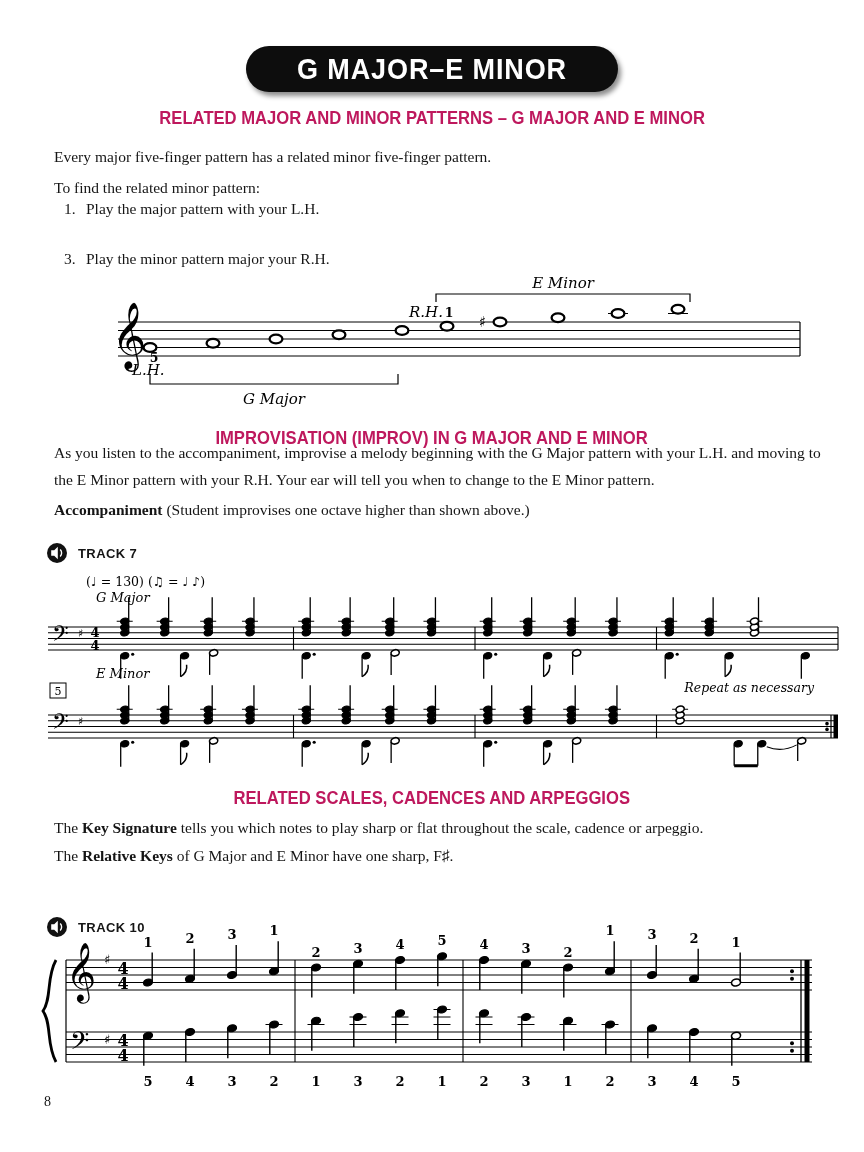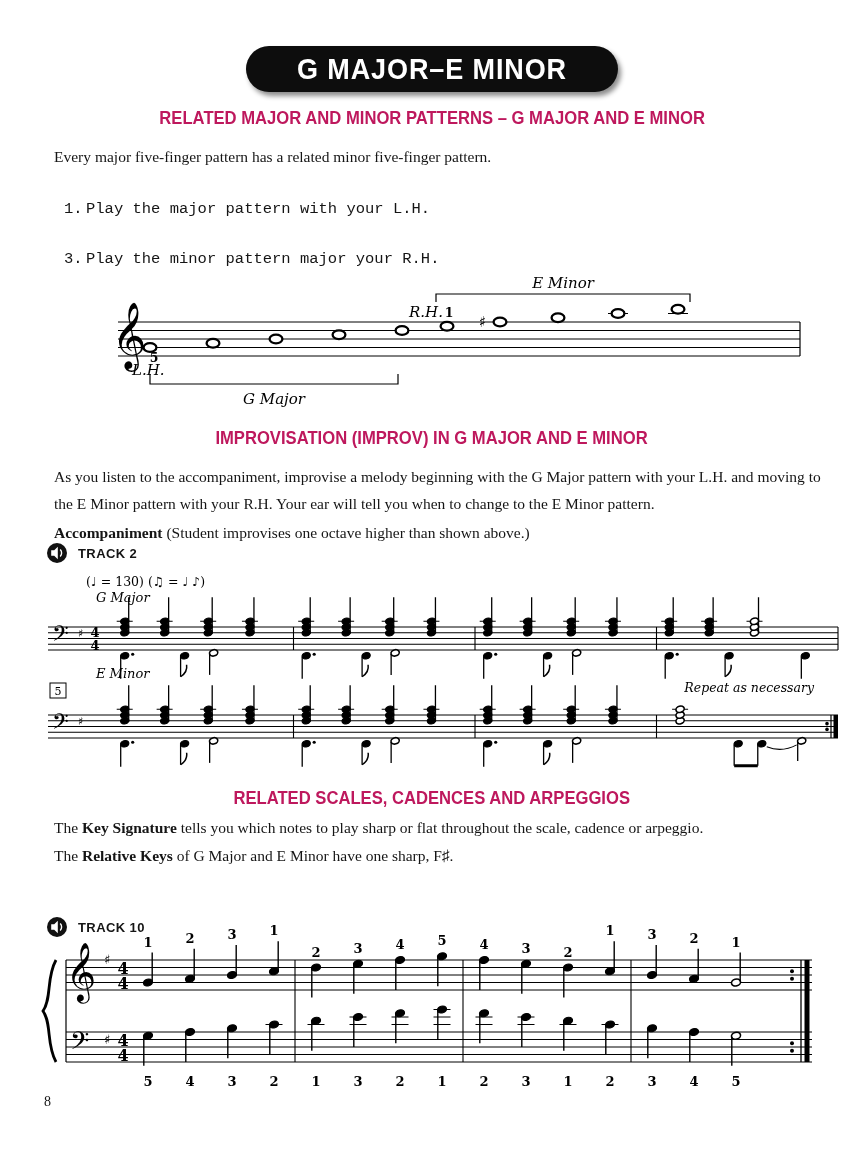--- a/index.html
+++ b/index.html
@@ -7,21 +7,21 @@
         font-family:"Liberation Serif",serif;color:#151515;overflow:hidden;}
   .pill{position:absolute;top:46px;left:50%;transform:translateX(-50%);
         background:#0d0d0d;color:#fff;border-radius:23px;padding:6px 36px;
         box-shadow:3px 4px 5px rgba(0,0,0,.45);}
   .pill span{display:inline-block;transform:scaleX(.9);transform-origin:center;
         font-family:"Liberation Sans",sans-serif;font-weight:bold;font-size:30px;letter-spacing:1px;white-space:nowrap;}
   .h{position:absolute;left:0;width:864px;text-align:center;
      font-family:"Liberation Sans",sans-serif;font-weight:bold;font-size:17.5px;color:#be185d;}
   .h span{display:inline-block;transform:scaleX(.95);transform-origin:center;white-space:nowrap;}
   .p{position:absolute;left:46px;width:782px;font-size:15.5px;line-height:27px;margin-left:8px;}
-  .step-row{position:absolute;left:64px;width:740px;font-size:15.5px;font-family:Liberation Mono, monospace;}
+  .step-row{position:absolute;left:64px;width:740px;font-size:15.5px;}
   .step-num{display:inline-block;width:22px;}
   .track{position:absolute;display:flex;align-items:center;gap:10px;}
   .track-label{font-family:"Liberation Sans",sans-serif;font-weight:bold;font-size:13px;letter-spacing:.4px;}
   .pagenum{position:absolute;left:44px;top:1094px;font-size:14px;}
   svg{position:absolute;left:0;overflow:visible;}
   svg text{fill:#000;}
   .sv-it{font:italic 13px "DejaVu Serif",serif;}
   .sv-it15{font:italic 15px "DejaVu Serif",serif;}
   .sv-b{font:bold 12.5px "DejaVu Serif",serif;}
   .sv-fing{font:bold 13px "DejaVu Serif",serif;}
@@ -42,20 +42,21 @@
 
   <div class="pill">
     <span>G MAJOR–E MINOR</span>
   </div>
 
   <div class="h" style="top:108px">
     <span>RELATED MAJOR AND MINOR PATTERNS – G MAJOR AND E MINOR</span>
   </div>
 
   <div class="p" style="top:143px">Every major five-finger pattern has a related minor five-finger pattern.</div>
+  <div class="p" style="top:174px">To find the related minor pattern:</div>
 
   <div class="step-row" style="top:200px">
     <span class="step-num">1.</span><span>Play the major pattern with your L.H.</span>
   </div>
   <div class="step-row" style="top:250px">
     <span class="step-num">3.</span><span>Play the minor pattern major your R.H.</span>
   </div>
 
   <svg id="svg-pattern" style="top:268px" width="864" height="152" viewBox="0 0 864 152">
       <line x1="118" y1="54" x2="800" y2="54" stroke="#000" stroke-width="1"></line>
@@ -85,33 +86,33 @@
       <path d="M150,106 L150,116 L398,116 L398,106" fill="none" stroke="#000" stroke-width="1.2"></path>
       <text x="274" y="136" class="sv-it15" text-anchor="middle">G Major</text>
       <path d="M436,34 L436,26 L690,26 L690,34" fill="none" stroke="#000" stroke-width="1.2"></path>
       <text x="563" y="20" class="sv-it15" text-anchor="middle">E Minor</text>
     </svg>
 
   <div class="h" style="top:428px">
     <span>IMPROVISATION (IMPROV) IN G MAJOR AND E MINOR</span>
   </div>
 
-  <div class="p" style="top:463px">As you listen to the accompaniment, improvise a melody beginning with the G Major pattern with your L.H. and moving to the E Minor pattern with your R.H. Your ear will tell you when to change to the E Minor pattern.</div>
-
-  <div class="p" style="top:519px">
+  <div class="p" style="top:439px">As you listen to the accompaniment, improvise a melody beginning with the G Major pattern with your L.H. and moving to the E Minor pattern with your R.H. Your ear will tell you when to change to the E Minor pattern.</div>
+
+  <div class="p" style="top:496px">
     <b>Accompaniment</b><span> (Student improvises one octave higher than shown above.)</span>
   </div>
 
   <div class="track" style="top:542px;left:46px">
     <svg width="22" height="22" viewBox="0 0 22 22" style="position:static">
       <circle cx="11" cy="11" r="10" fill="#111"></circle>
       <polygon points="5.2,8.2 8.2,8.2 11.8,4.8 11.8,17.2 8.2,13.8 5.2,13.8" fill="#fff"></polygon>
       <path d="M14.2,7.6 a4.8,4.8 0 0 1 0,6.8" stroke="#fff" stroke-width="1.4" fill="none"></path>
     </svg>
-    <span class="track-label">TRACK 2</span>
+    <span class="track-label">TRACK 7</span>
   </div>
 
   <svg id="svg-accomp" style="top:566px" width="864" height="216" viewBox="0 0 864 216">
       <line x1="48" y1="61" x2="838" y2="61" stroke="#000" stroke-width="1"></line>
       <line x1="48" y1="66.75" x2="838" y2="66.75" stroke="#000" stroke-width="1"></line>
       <line x1="48" y1="72.5" x2="838" y2="72.5" stroke="#000" stroke-width="1"></line>
       <line x1="48" y1="78.25" x2="838" y2="78.25" stroke="#000" stroke-width="1"></line>
       <line x1="48" y1="84" x2="838" y2="84" stroke="#000" stroke-width="1"></line>
       <text x="52" y="79" class="sv-clef" font-size="26">𝄢</text>
       <text x="78" y="70.75" class="sv-shp">♯</text>

